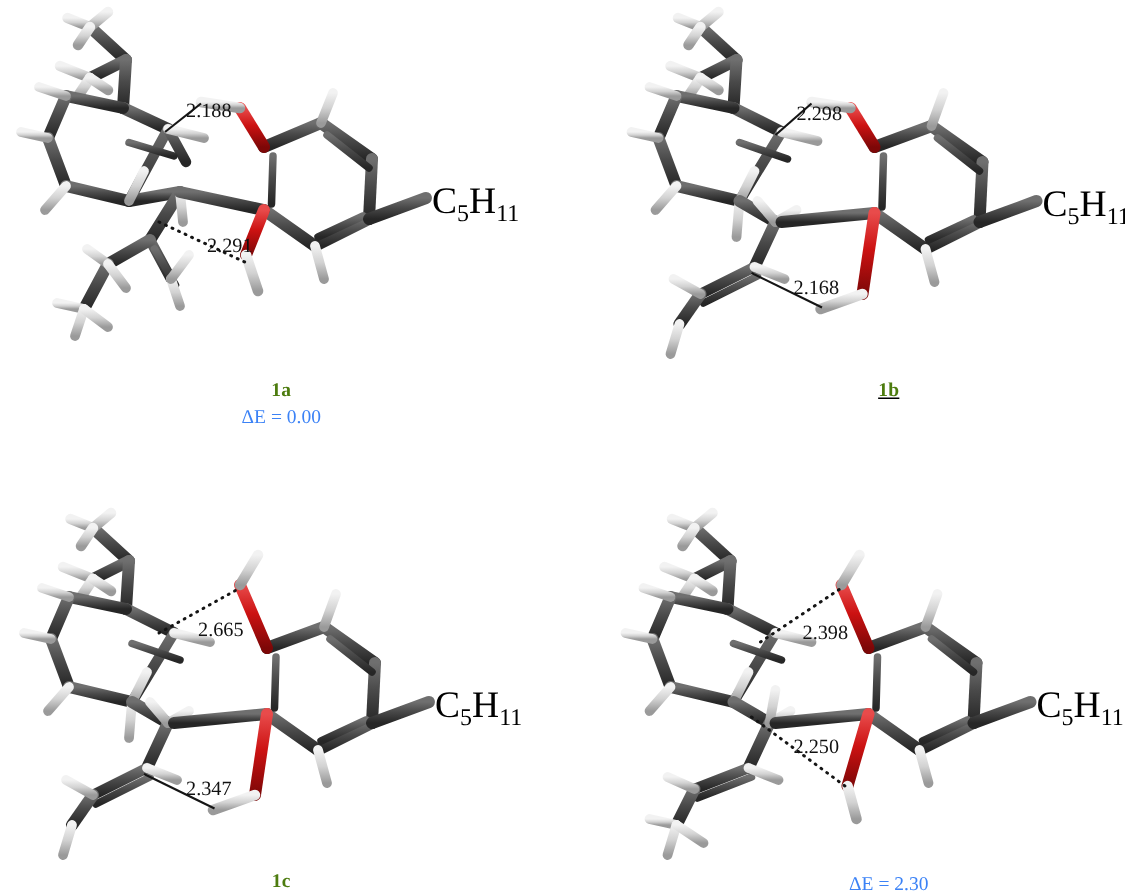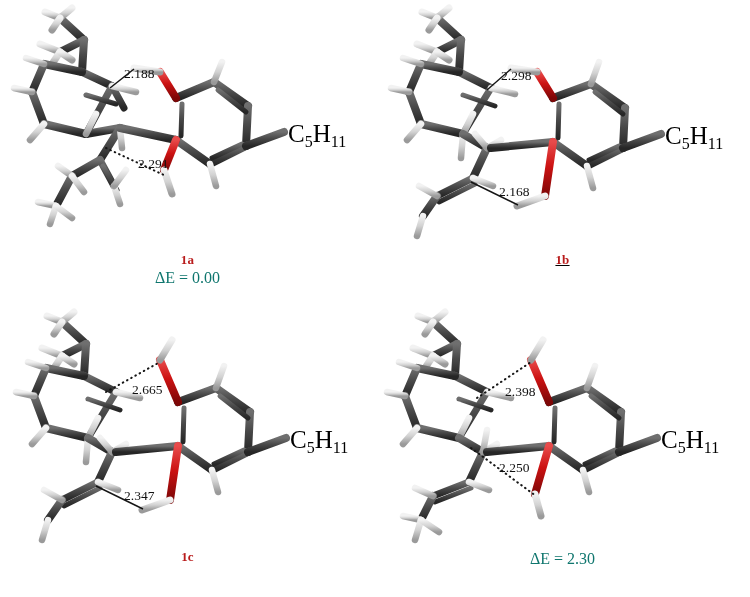--- a/index.html
+++ b/index.html
@@ -13,20 +13,21 @@
     font-family: "Liberation Serif", "DejaVu Serif", serif;
     overflow: hidden;
     position: relative;
   }
   .figure-grid {
     width: 750px;
     height: 597px;
     display: grid;
     grid-template-columns: 375px 375px;
     grid-template-rows: 300px 297px;
+    gap: 30px;
   }
   .panel {
     position: relative;
     width: 375px;
     box-sizing: border-box;
   }
   .mol-canvas {
     position: absolute;
     left: 0;
     top: 0;
@@ -35,27 +36,27 @@
   }
   .panel-caption {
     position: absolute;
     left: 0;
     width: 375px;
     text-align: center;
   }
   .panel-id {
     font-weight: bold;
     font-size: 13px;
-    color: #b91c1c;
+    color: #4d7c0f;
     line-height: 16px;
     letter-spacing: 0.2px;
   }
   .panel-energy {
-    font-size: 16px;
-    color: #0f766e;
+    font-size: 13px;
+    color: #3b82f6;
     line-height: 20px;
   }
   .cap-a { top: 252px; }
   .cap-b { top: 252px; text-decoration: underline; }
   .cap-c { top: 249px; text-align: center; }
   .cap-d { top: 249px; }
 
   .dist-label {
     font-family: "Liberation Serif", "DejaVu Serif", serif;
     font-size: 13.5px;

